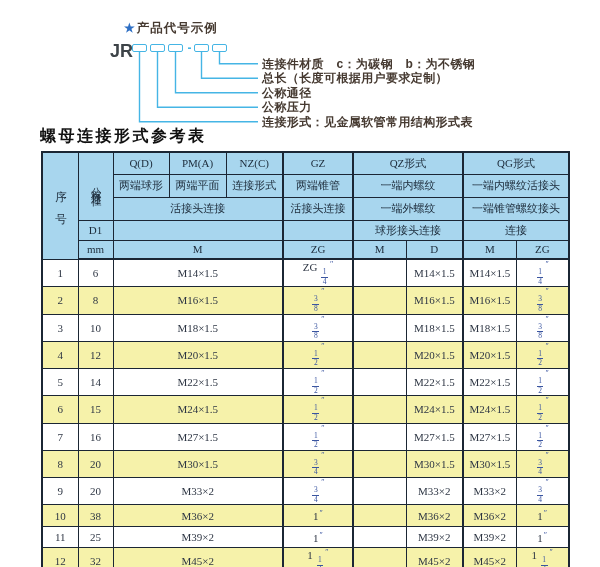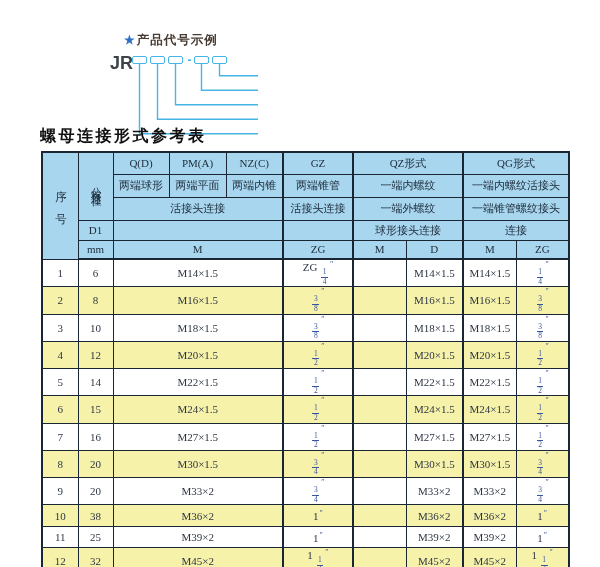--- a/index.html
+++ b/index.html
@@ -13,21 +13,21 @@
     --star:#2e6fc4;
     --label_text:#463a31;
     --title_text:#111111;
   }
   *{margin:0;padding:0;box-sizing:border-box;}
   body{background:#ffffff;}
   .page{position:relative;width:600px;height:567px;background:#ffffff;overflow:hidden;
         font-family:"Liberation Serif",serif;}
 
   
-  .diagram{position:absolute;left:0;top:12px;width:600px;height:135px;}
+  .diagram{position:absolute;left:0;top:0;width:600px;height:135px;}
   .dg-heading{position:absolute;left:124px;top:20px;font-family:"Liberation Sans",sans-serif;
               font-size:12.5px;font-weight:bold;color:var(--label_text);letter-spacing:1px;}
   .dg-heading .star{color:var(--star);font-size:12px;margin-right:2px;letter-spacing:0;}
   .jr{position:absolute;left:110px;top:41px;font-family:"Liberation Sans",sans-serif;
       font-size:18px;font-weight:bold;color:#3d4348;}
   .cbox{position:absolute;top:44px;width:15px;height:8px;border:1.4px solid var(--accent_line);
         border-radius:2px;background:#fff;}
   .dash{position:absolute;left:185.5px;top:42px;width:8px;text-align:center;
         color:var(--accent_line);font-weight:bold;font-size:12px;line-height:12px;
         font-family:"Liberation Sans",sans-serif;}
@@ -80,20 +80,27 @@
     <span class="cbox" style="left:212px"></span>
 
     <svg class="fan" width="600" height="135" viewBox="0 0 600 135">
       <polyline points="219.5,52 219.5,63.75 258,63.75" fill="none" stroke="var(--accent_line)" stroke-width="1.4"></polyline>
       <polyline points="201.5,52 201.5,78.25 258,78.25" fill="none" stroke="var(--accent_line)" stroke-width="1.4"></polyline>
       <polyline points="175.5,52 175.5,92.75 258,92.75" fill="none" stroke="var(--accent_line)" stroke-width="1.4"></polyline>
       <polyline points="157.5,52 157.5,107.25 258,107.25" fill="none" stroke="var(--accent_line)" stroke-width="1.4"></polyline>
       <polyline points="139.5,52 139.5,121.75 258,121.75" fill="none" stroke="var(--accent_line)" stroke-width="1.4"></polyline>
     </svg>
 
+    <div class="labels">
+      <div class="dg-label">连接件材质　c：为碳钢　b：为不锈钢</div>
+      <div class="dg-label">总长（长度可根据用户要求定制）</div>
+      <div class="dg-label">公称通径</div>
+      <div class="dg-label">公称压力</div>
+      <div class="dg-label">连接形式：见金属软管常用结构形式表</div>
+    </div>
   </div>
 
   <div class="title">螺母连接形式参考表</div>
 
   <table class="ref">
     <colgroup>
       <col style="width:36px">
         <col style="width:35px">
         <col style="width:56px">
         <col style="width:57px">
@@ -111,21 +118,21 @@
         <th>Q(D)</th>
         <th>PM(A)</th>
         <th>NZ(C)</th>
         <th class="gsep">GZ</th>
         <th class="gsep" colspan="2">QZ形式</th>
         <th class="gsep" colspan="2">QG形式</th>
       </tr>
       <tr class="h2">
         <th>两端球形</th>
         <th>两端平面</th>
-        <th>两端内锥</th>
+        <th>连接形式</th>
         <th class="gsep">两端锥管</th>
         <th class="gsep" colspan="2">一端内螺纹</th>
         <th class="gsep" colspan="2">一端内螺纹活接头</th>
       </tr>
       <tr class="h3">
         <th colspan="3">活接头连接</th>
         <th class="gsep">活接头连接</th>
         <th class="gsep" colspan="2">一端外螺纹</th>
         <th class="gsep" colspan="2">一端锥管螺纹接头</th>
       </tr>

